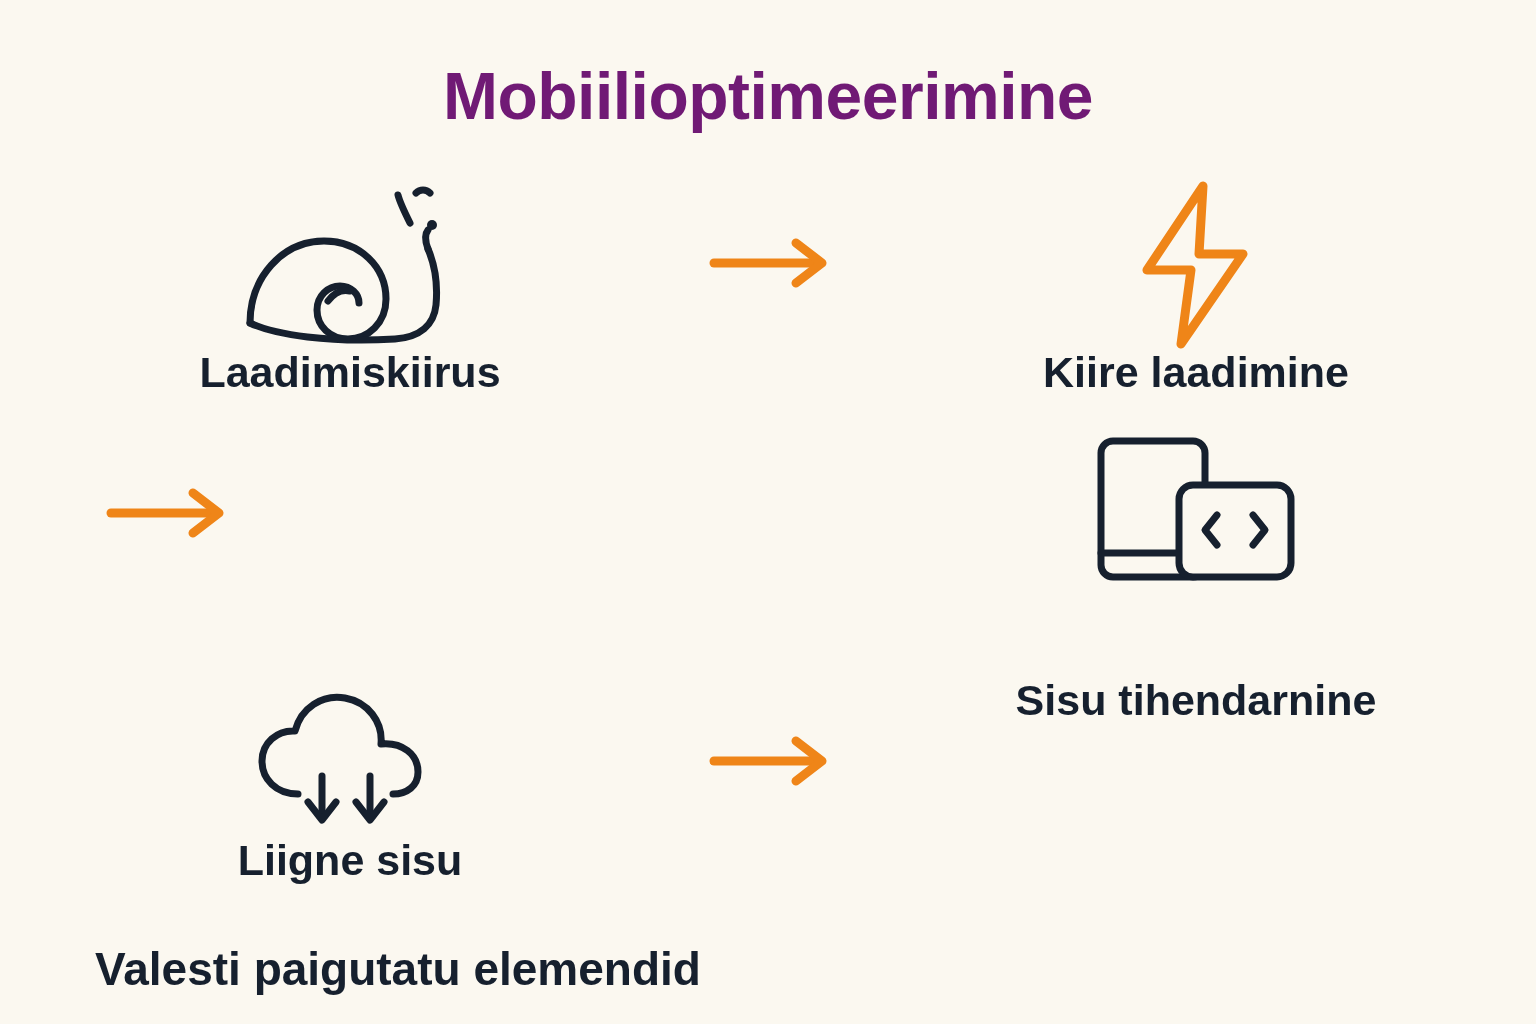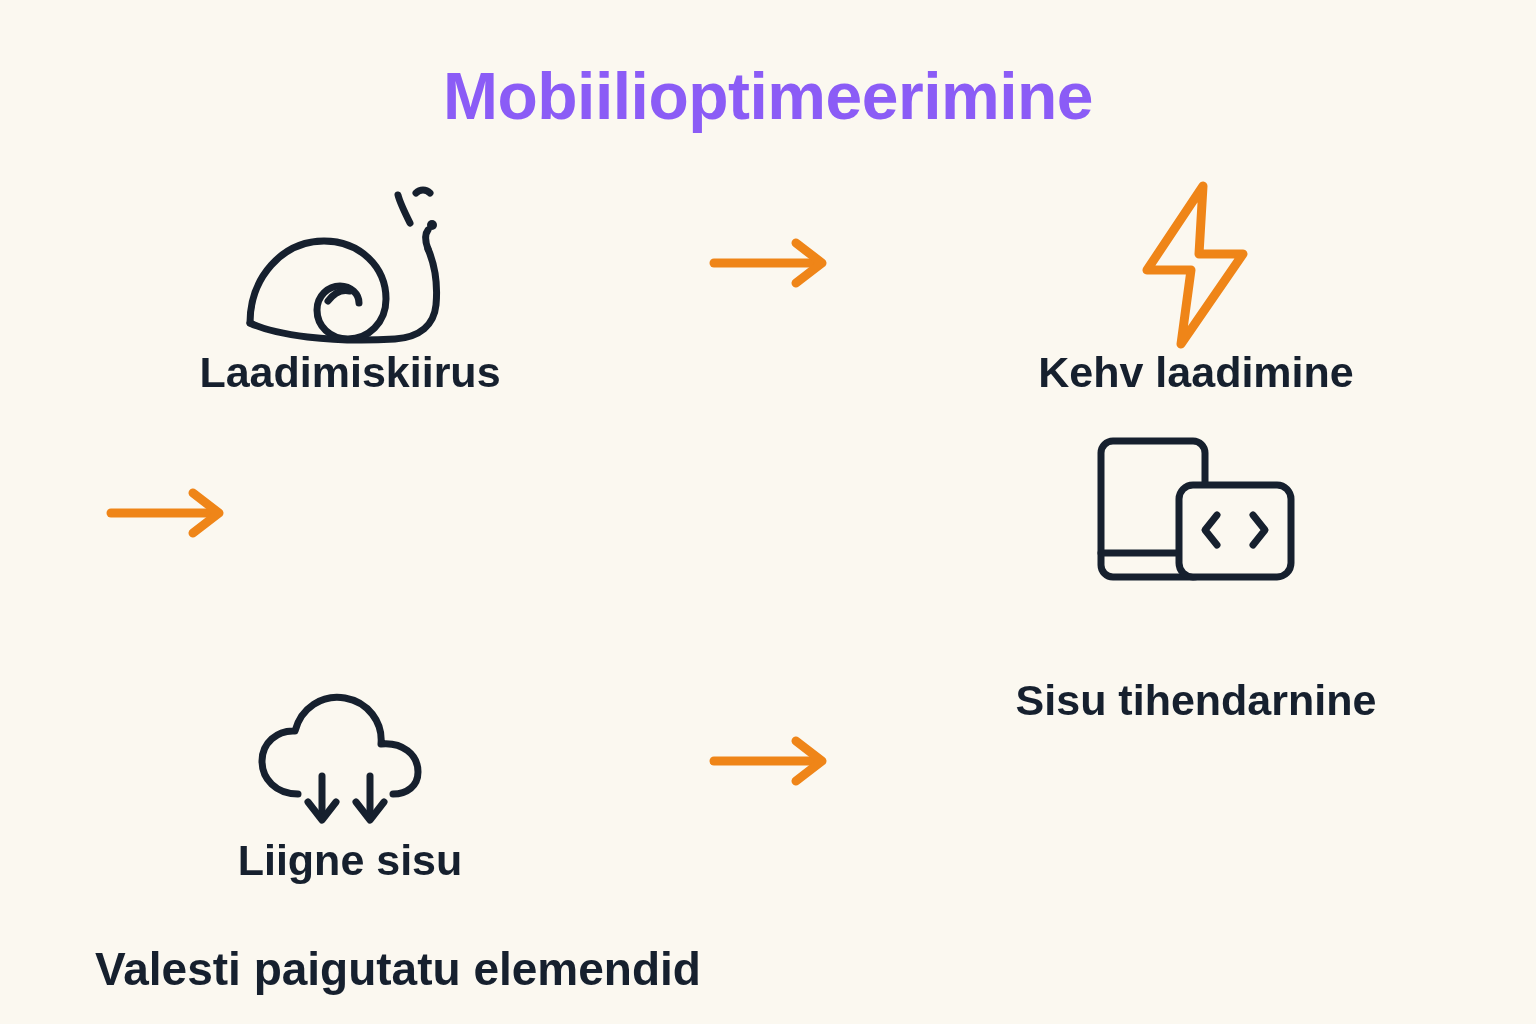--- a/index.html
+++ b/index.html
@@ -22,21 +22,21 @@
   }
   .title {
     position: absolute;
     top: 58px;
     left: 0;
     width: 100%;
     text-align: center;
     font-size: 66px;
     font-weight: bold;
     letter-spacing: -0.5px;
-    color: #8b5cf6;
+    color: #701a75;
   }
   .rows {
     position: absolute;
     top: 180px;
     left: 0;
     width: 100%;
   }
   .row {
     position: relative;
     display: flex;
@@ -136,21 +136,21 @@
           <path d="M88 8 L114 28 L88 48"></path>
         </svg>
       </div>
 
       <div class="col col-right">
         <div class="icon-box">
           <svg width="130" height="175" viewBox="0 0 130 175" fill="none" stroke="#ef8518" stroke-width="9" stroke-linecap="round" stroke-linejoin="round">
             <path d="M72 8 L16 92 L60 92 L50 166 L112 76 L68 76 Z"></path>
           </svg>
         </div>
-        <div class="caption">Kehv laadimine</div>
+        <div class="caption">Kiire laadimine</div>
       </div>
     </div>
 
     <div class="row row-2">
 
       <div class="arrow-box">
         <svg width="130" height="56" viewBox="0 0 130 56" fill="none" stroke="#ef8518" stroke-width="9" stroke-linecap="round" stroke-linejoin="round">
           <path d="M6 28 H110"></path>
           <path d="M88 8 L114 28 L88 48"></path>
         </svg>

